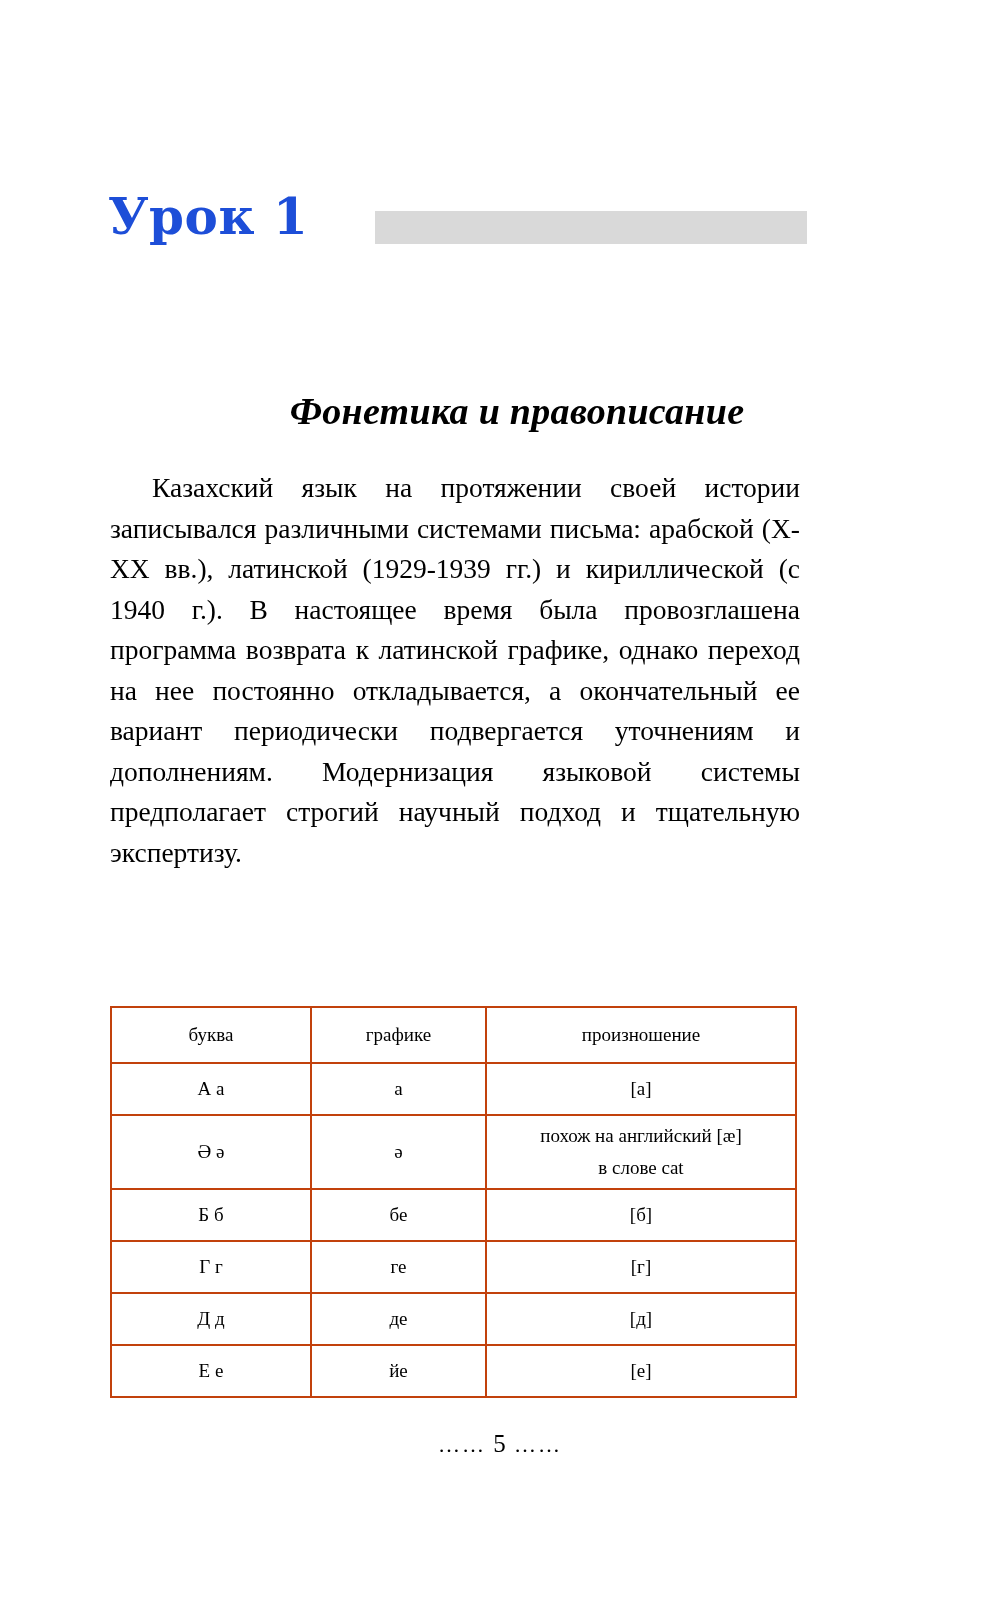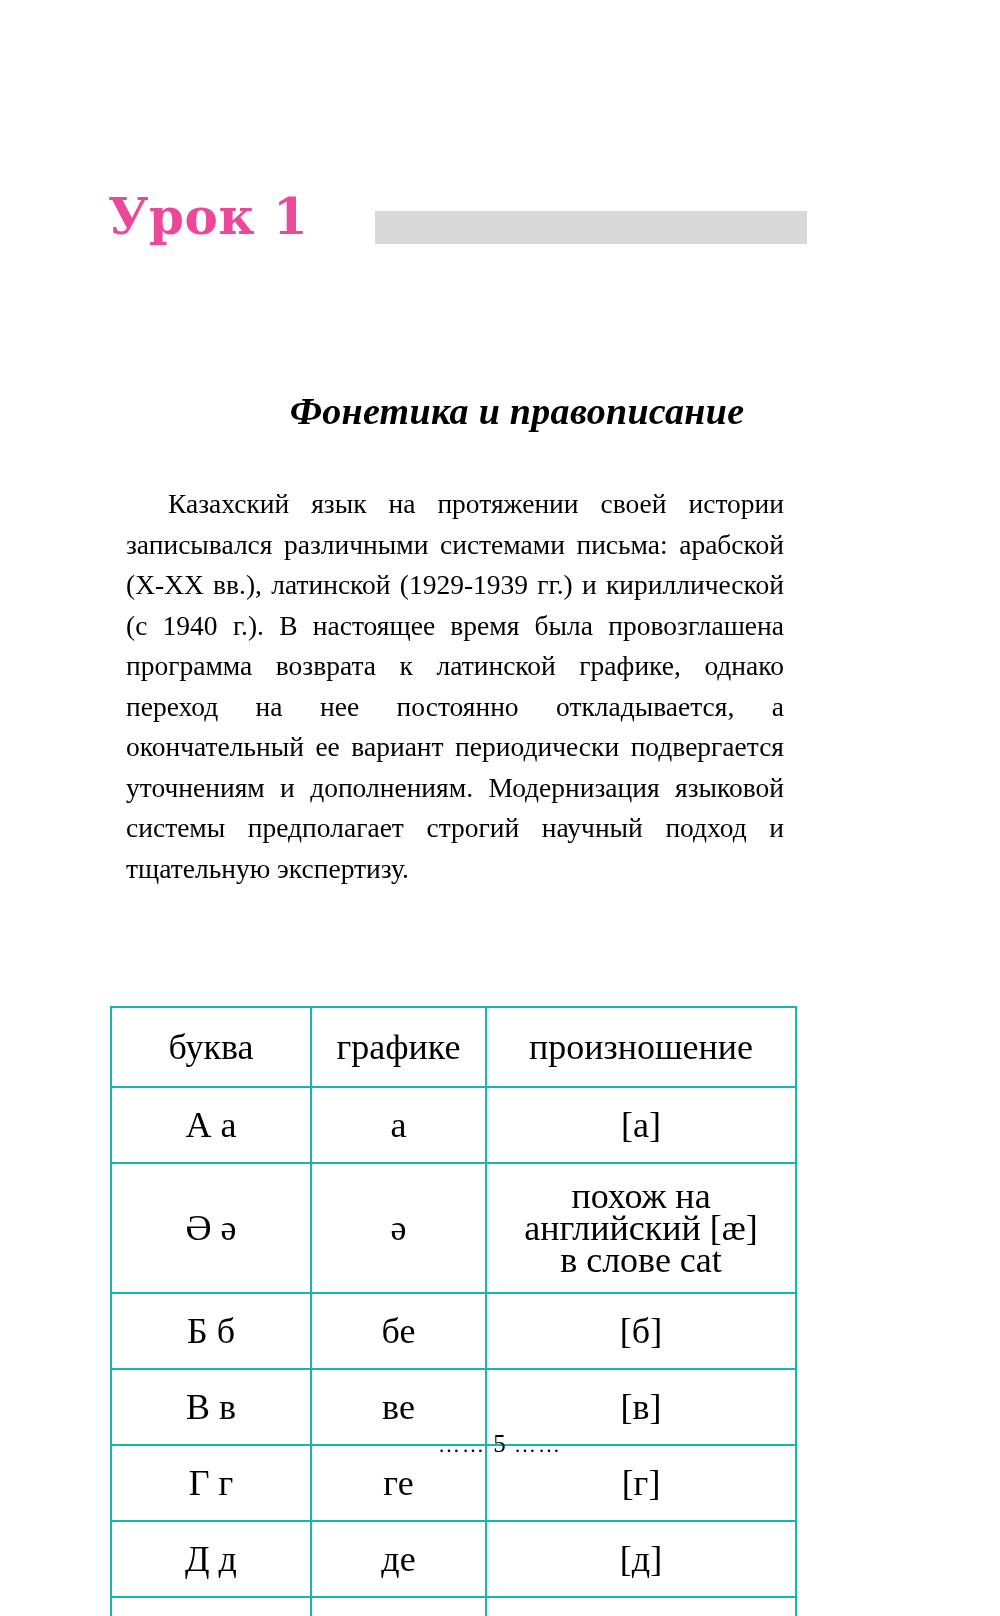--- a/index.html
+++ b/index.html
@@ -33,21 +33,21 @@
   }
   .lesson-title {
     position: absolute;
     left: 0;
     top: 0;
     font-family: "DejaVu Serif", serif;
     font-weight: bold;
     font-size: 50px;
     line-height: 58px;
     letter-spacing: 0.5px;
-    color: #ec4899;
+    color: #1d4ed8;
     white-space: nowrap;
   }
   .header-bar {
     position: absolute;
     left: 267px;
     top: 23px;
     width: 432px;
     height: 33px;
     background: #d9d9d9;
   }
@@ -74,21 +74,21 @@
     left: 110px;
     top: 468px;
     width: 690px;
     font-size: 27.5px;
     line-height: 40.5px;
     text-align: justify;
     text-justify: inter-word;
     hyphens: manual;
   }
   .body-text p {
-    margin: 16px;
+    margin: 0;
     text-indent: 42px;
   }
   .nojust {
     text-align-last: left;
   }
 
   
   .table-title {
     position: absolute;
     left: 0;
@@ -108,26 +108,26 @@
     left: 110px;
     top: 1006px;
     width: 685px;
   }
   table.alpha {
     border-collapse: collapse;
     width: 685px;
     table-layout: fixed;
   }
   table.alpha td, table.alpha th {
-    border: 2px solid #14b8a6;
+    border: 2px solid #c2410c;
     text-align: center;
     vertical-align: middle;
-    font-size: 36px;
+    font-size: 19px;
     font-weight: normal;
-    padding: 16px;
+    padding: 4px;
     height: 42px;
     line-height: 32px;
   }
   table.alpha col.c1 { width: 200px; }
   table.alpha col.c2 { width: 175px; }
   table.alpha col.c3 { width: 310px; }
   table.alpha tr.head td { height: 46px; }
   td.two-line {
     height: 76px;
     line-height: 34px;
@@ -191,25 +191,20 @@
               <div>похож на английский [æ]</div>
               <div>в слове cat</div>
             </td>
           </tr>
           <tr>
             <td>Б б</td>
             <td>бе</td>
             <td>[б]</td>
           </tr>
           <tr>
-            <td>В в</td>
-            <td>ве</td>
-            <td>[в]</td>
-          </tr>
-          <tr>
             <td>Г г</td>
             <td>ге</td>
             <td>[г]</td>
           </tr>
           <tr>
             <td>Д д</td>
             <td>де</td>
             <td>[д]</td>
           </tr>
           <tr>

